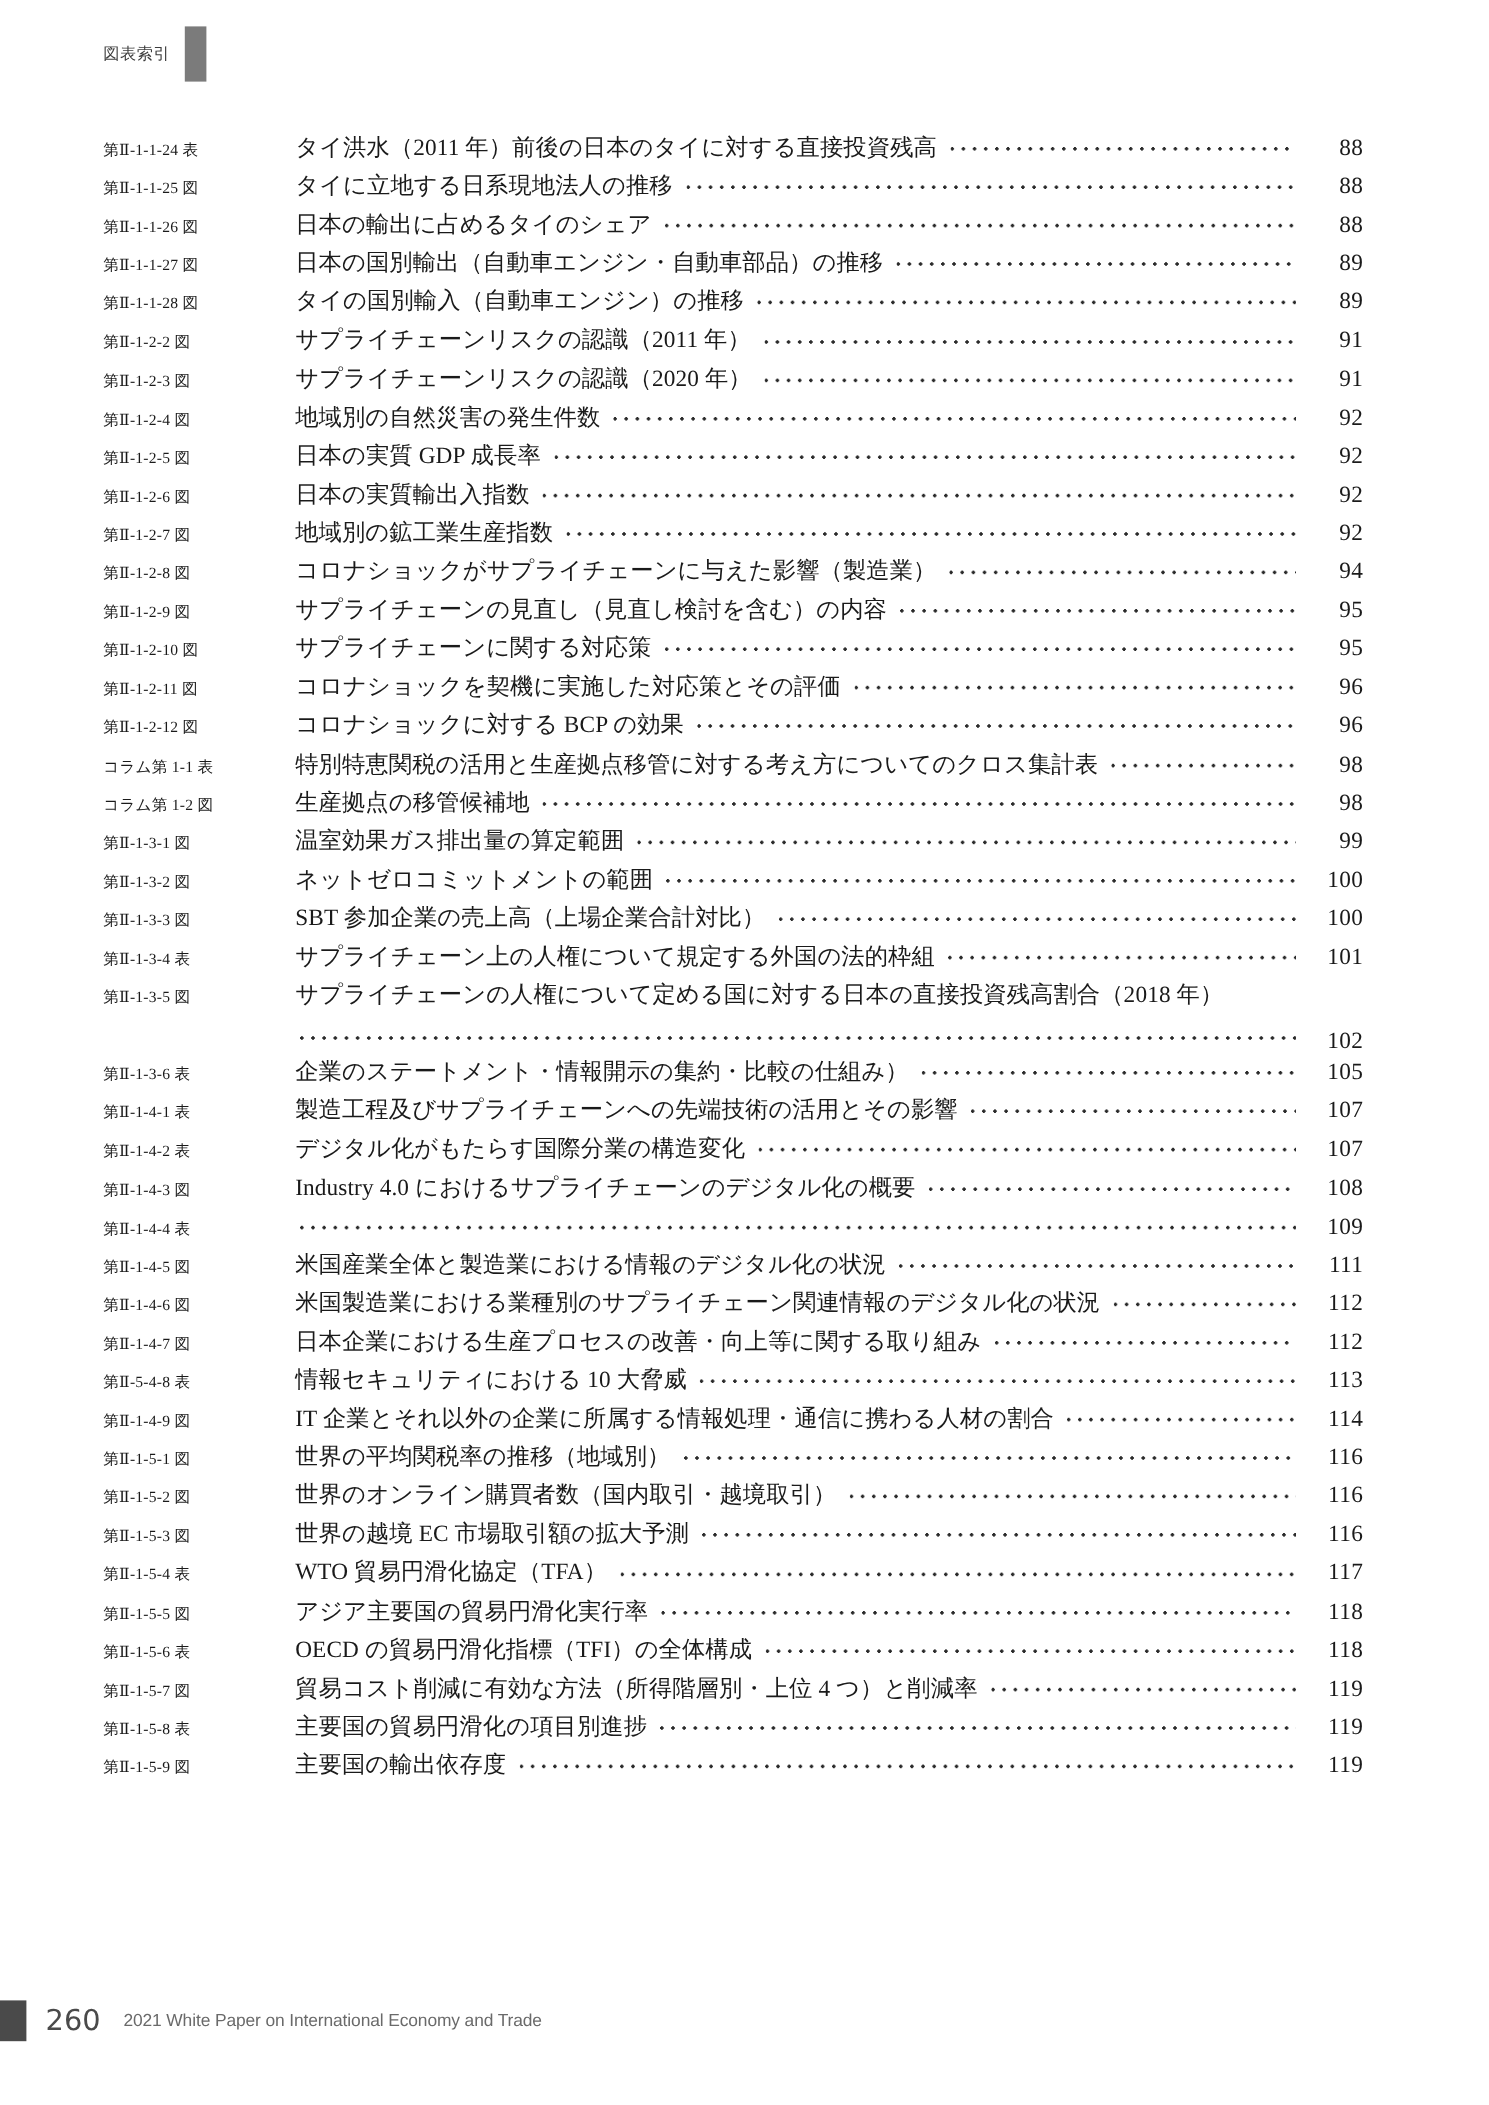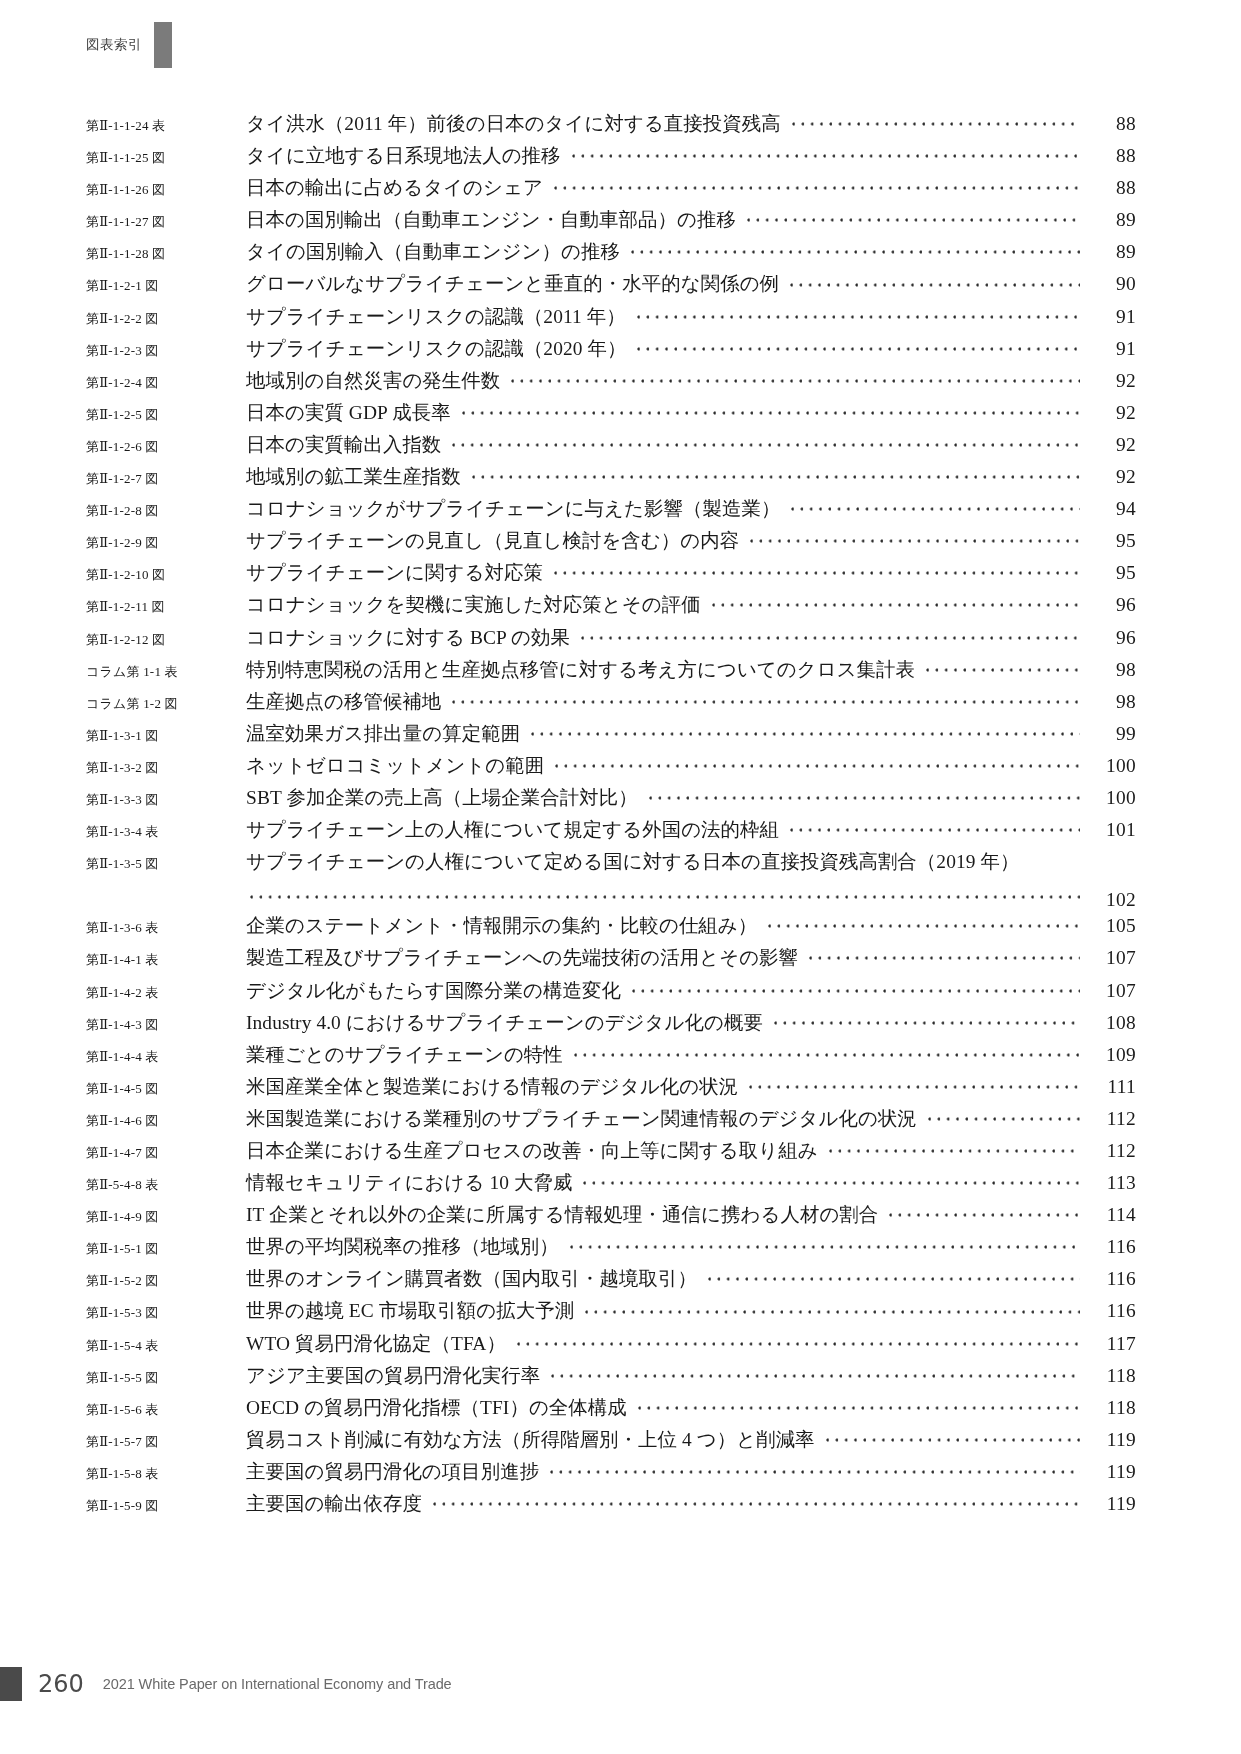--- a/index.html
+++ b/index.html
@@ -182,26 +182,20 @@
       <span class="leader"></span>
       <span class="entry-page">89</span>
     </div>
     <div class="entry">
       <span class="entry-code">第Ⅱ-1-1-28 図</span>
       <span class="entry-title">タイの国別輸入（自動車エンジン）の推移</span>
       <span class="leader"></span>
       <span class="entry-page">89</span>
     </div>
     <div class="entry">
-      <span class="entry-code">第Ⅱ-1-2-1 図</span>
-      <span class="entry-title">グローバルなサプライチェーンと垂直的・水平的な関係の例</span>
-      <span class="leader"></span>
-      <span class="entry-page">90</span>
-    </div>
-    <div class="entry">
       <span class="entry-code">第Ⅱ-1-2-2 図</span>
       <span class="entry-title">サプライチェーンリスクの認識（2011 年）</span>
       <span class="leader"></span>
       <span class="entry-page">91</span>
     </div>
     <div class="entry">
       <span class="entry-code">第Ⅱ-1-2-3 図</span>
       <span class="entry-title">サプライチェーンリスクの認識（2020 年）</span>
       <span class="leader"></span>
       <span class="entry-page">91</span>
@@ -292,21 +286,21 @@
     </div>
     <div class="entry">
       <span class="entry-code">第Ⅱ-1-3-4 表</span>
       <span class="entry-title">サプライチェーン上の人権について規定する外国の法的枠組</span>
       <span class="leader"></span>
       <span class="entry-page">101</span>
     </div>
     <div class="entry wrap">
       <div class="line1">
         <span class="entry-code">第Ⅱ-1-3-5 図</span>
-        <span class="entry-title">サプライチェーンの人権について定める国に対する日本の直接投資残高割合（2019 年）</span>
+        <span class="entry-title">サプライチェーンの人権について定める国に対する日本の直接投資残高割合（2018 年）</span>
       </div>
       <div class="line2">
         <span class="spacer"></span>
         <span class="leader"></span>
         <span class="entry-page">102</span>
       </div>
     </div>
     <div class="entry">
       <span class="entry-code">第Ⅱ-1-3-6 表</span>
       <span class="entry-title">企業のステートメント・情報開示の集約・比較の仕組み）</span>
@@ -326,21 +320,20 @@
       <span class="entry-page">107</span>
     </div>
     <div class="entry">
       <span class="entry-code">第Ⅱ-1-4-3 図</span>
       <span class="entry-title">Industry 4.0 におけるサプライチェーンのデジタル化の概要</span>
       <span class="leader"></span>
       <span class="entry-page">108</span>
     </div>
     <div class="entry">
       <span class="entry-code">第Ⅱ-1-4-4 表</span>
-      <span class="entry-title">業種ごとのサプライチェーンの特性</span>
       <span class="leader"></span>
       <span class="entry-page">109</span>
     </div>
     <div class="entry">
       <span class="entry-code">第Ⅱ-1-4-5 図</span>
       <span class="entry-title">米国産業全体と製造業における情報のデジタル化の状況</span>
       <span class="leader"></span>
       <span class="entry-page">111</span>
     </div>
     <div class="entry">

